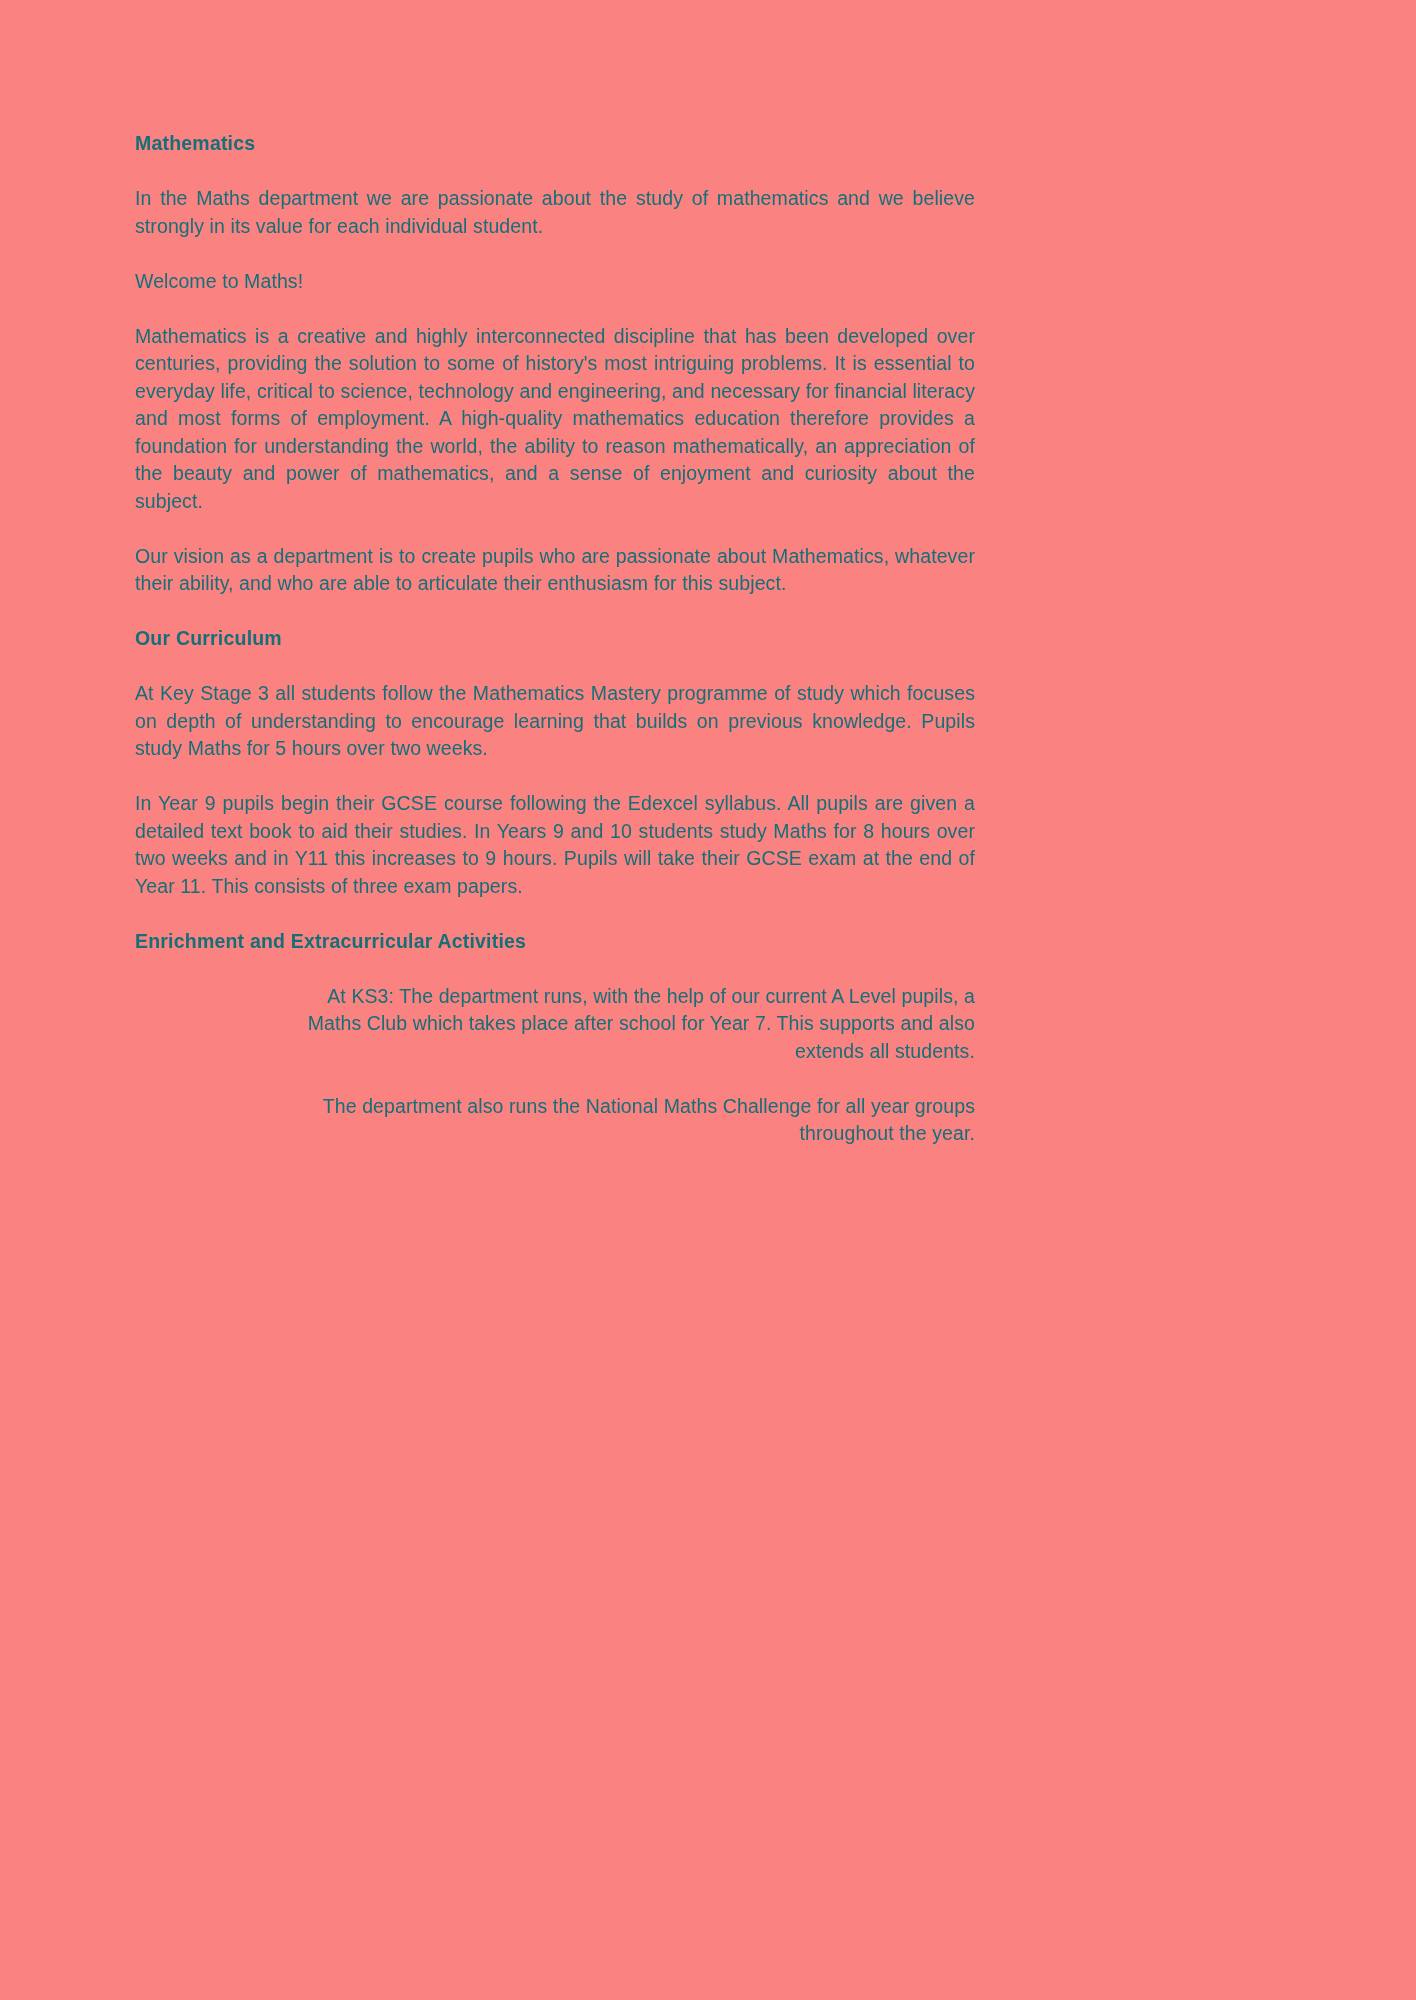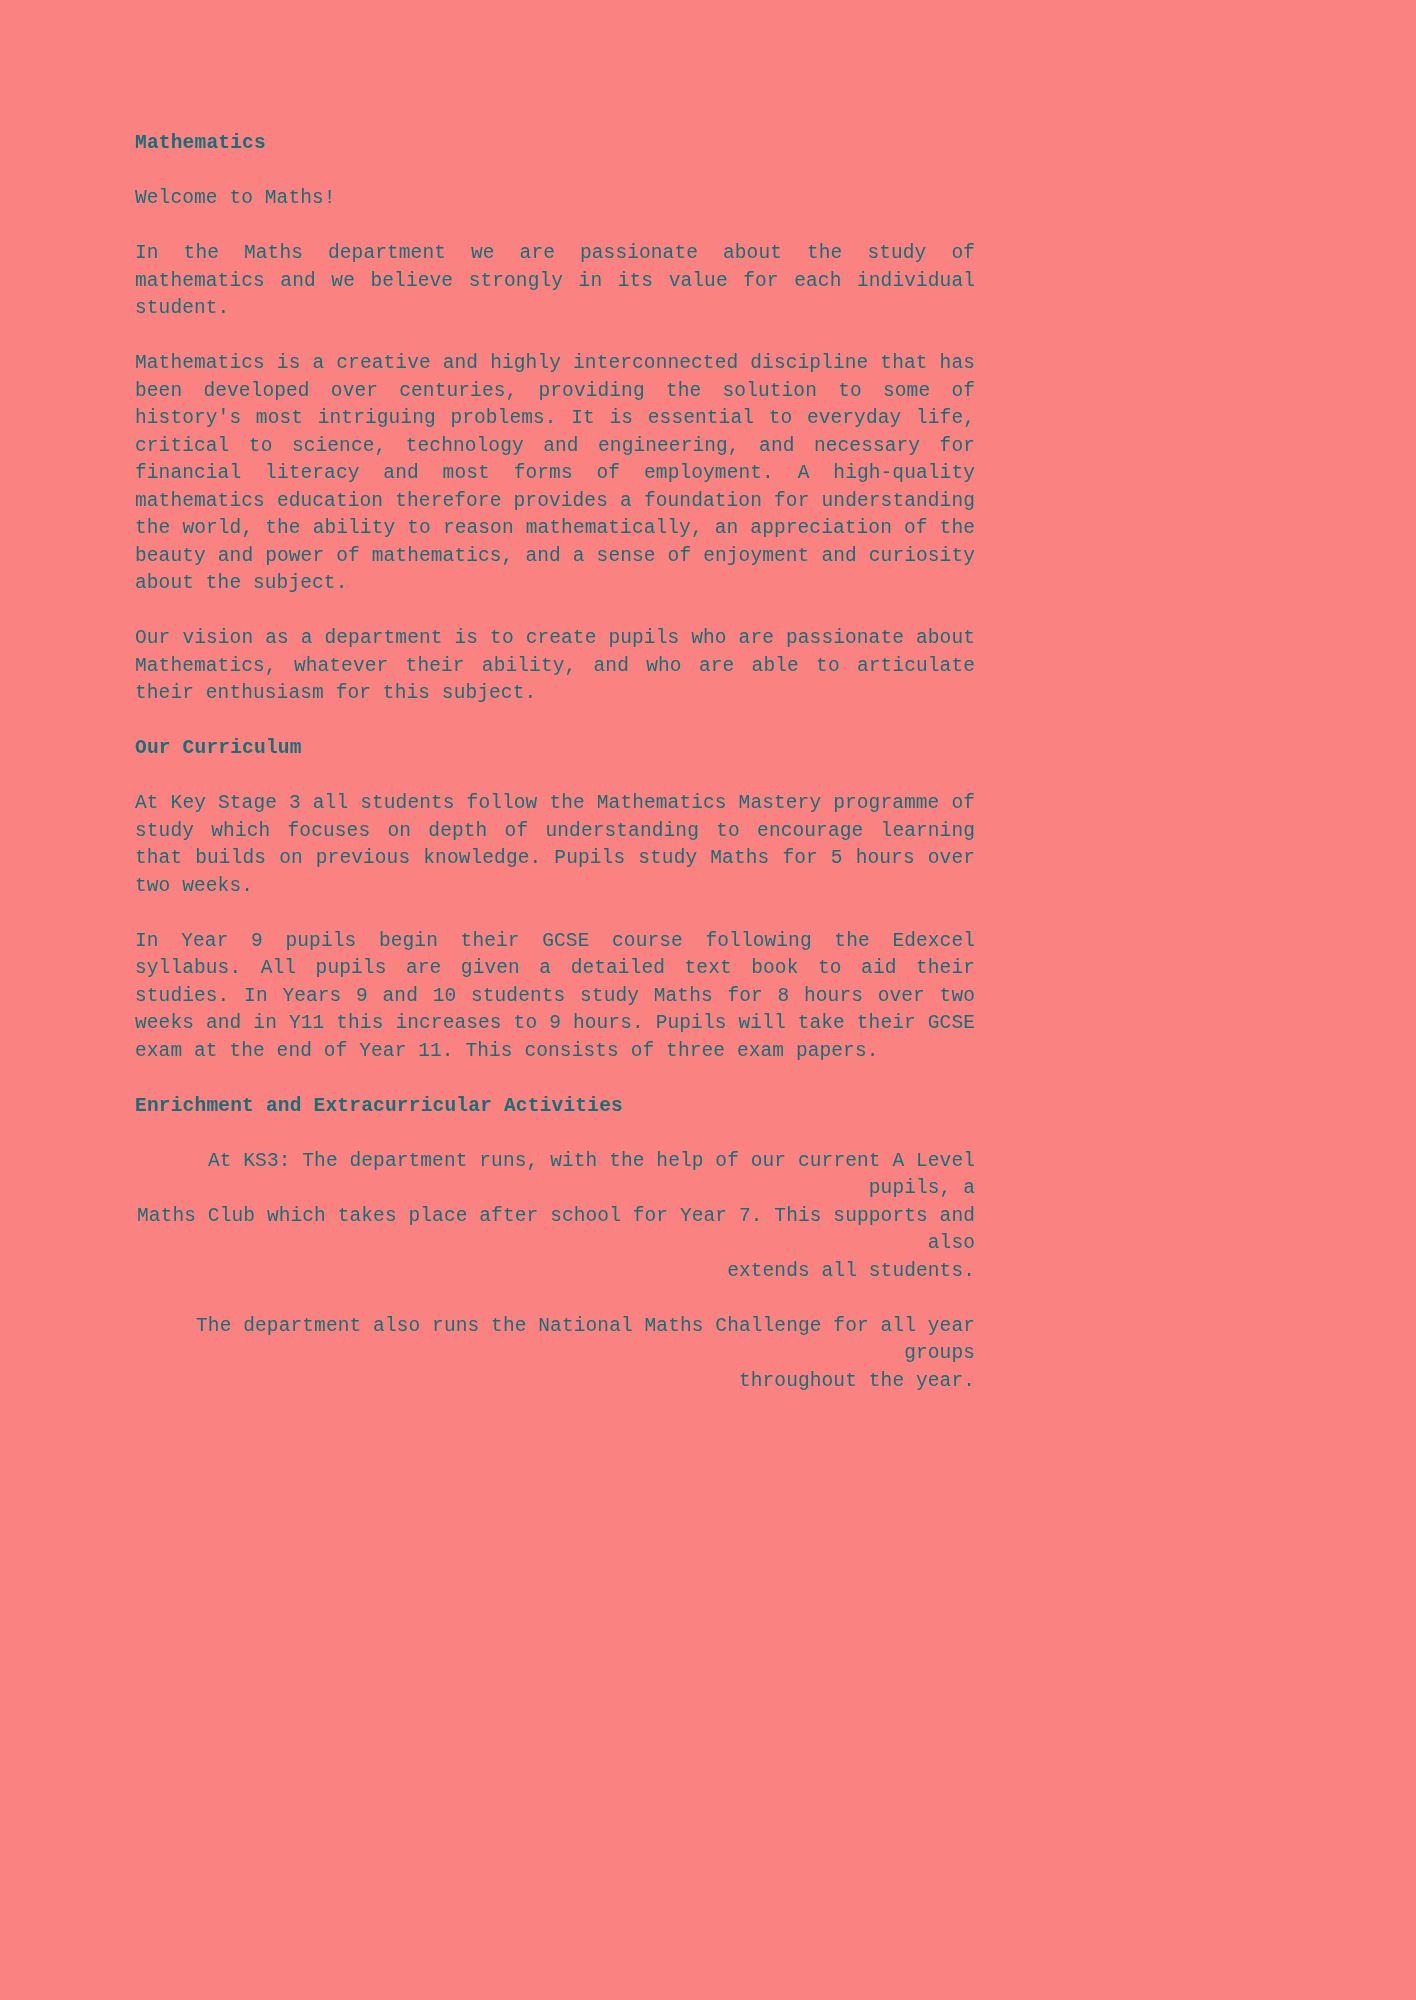--- a/index.html
+++ b/index.html
@@ -3,21 +3,21 @@
 <meta charset="utf-8">
 <style>
   html, body { margin: 0; padding: 0; }
   .page {
     position: relative;
     width: 1416px;
     height: 2000px;
     background: #FA8381;
     box-sizing: border-box;
     padding: 130px 0 4px 135px;
-    font-family: Liberation Mono, monospace;
+    font-family: Liberation Sans, sans-serif;
     color: #156F79;
     overflow: hidden;
   }
   .content { width: 840px; }
   .heading {
     font-size: 19.5px;
     font-weight: bold;
     line-height: 27.5px;
     margin: 0 0 27.5px 0;
     letter-spacing: 0.2px;
@@ -35,22 +35,22 @@
     text-align: right;
     white-space: pre-line;
   }
 </style>
 </head>
 <body>
 
 <div class="page">
   <div class="content">
     <div class="heading">Mathematics</div>
+    <p class="para">In the Maths department we are passionate about the study of mathematics and we believe strongly in its value for each individual student.</p>
     <p class="para single">Welcome to Maths!</p>
-    <p class="para">In the Maths department we are passionate about the study of mathematics and we believe strongly in its value for each individual student.</p>
     <p class="para">Mathematics is a creative and highly interconnected discipline that has been developed over centuries, providing the solution to some of history's most intriguing problems. It is essential to everyday life, critical to science, technology and engineering, and necessary for financial literacy and most forms of employment. A high-quality mathematics education therefore provides a foundation for understanding the world, the ability to reason mathematically, an appreciation of the beauty and power of mathematics, and a sense of enjoyment and curiosity about the subject.</p>
     <p class="para">Our vision as a department is to create pupils who are passionate about Mathematics, whatever their ability, and who are able to articulate their enthusiasm for this subject.</p>
     <div class="heading">Our Curriculum</div>
     <p class="para">At Key Stage 3 all students follow the Mathematics Mastery programme of study which focuses on depth of understanding to encourage learning that builds on previous knowledge. Pupils study Maths for 5 hours over two weeks.</p>
     <p class="para">In Year 9 pupils begin their GCSE course following the Edexcel syllabus. All pupils are given a detailed text book to aid their studies. In Years 9 and 10 students study Maths for 8 hours over two weeks and in Y11 this increases to 9 hours. Pupils will take their GCSE exam at the end of Year 11. This consists of three exam papers.</p>
     <div class="heading">Enrichment and Extracurricular Activities</div>
     <p class="para ragged">At KS3: The department runs, with the help of our current A Level pupils, a
 Maths Club which takes place after school for Year 7. This supports and also
 extends all students.</p>
     <p class="para ragged">The department also runs the National Maths Challenge for all year groups

